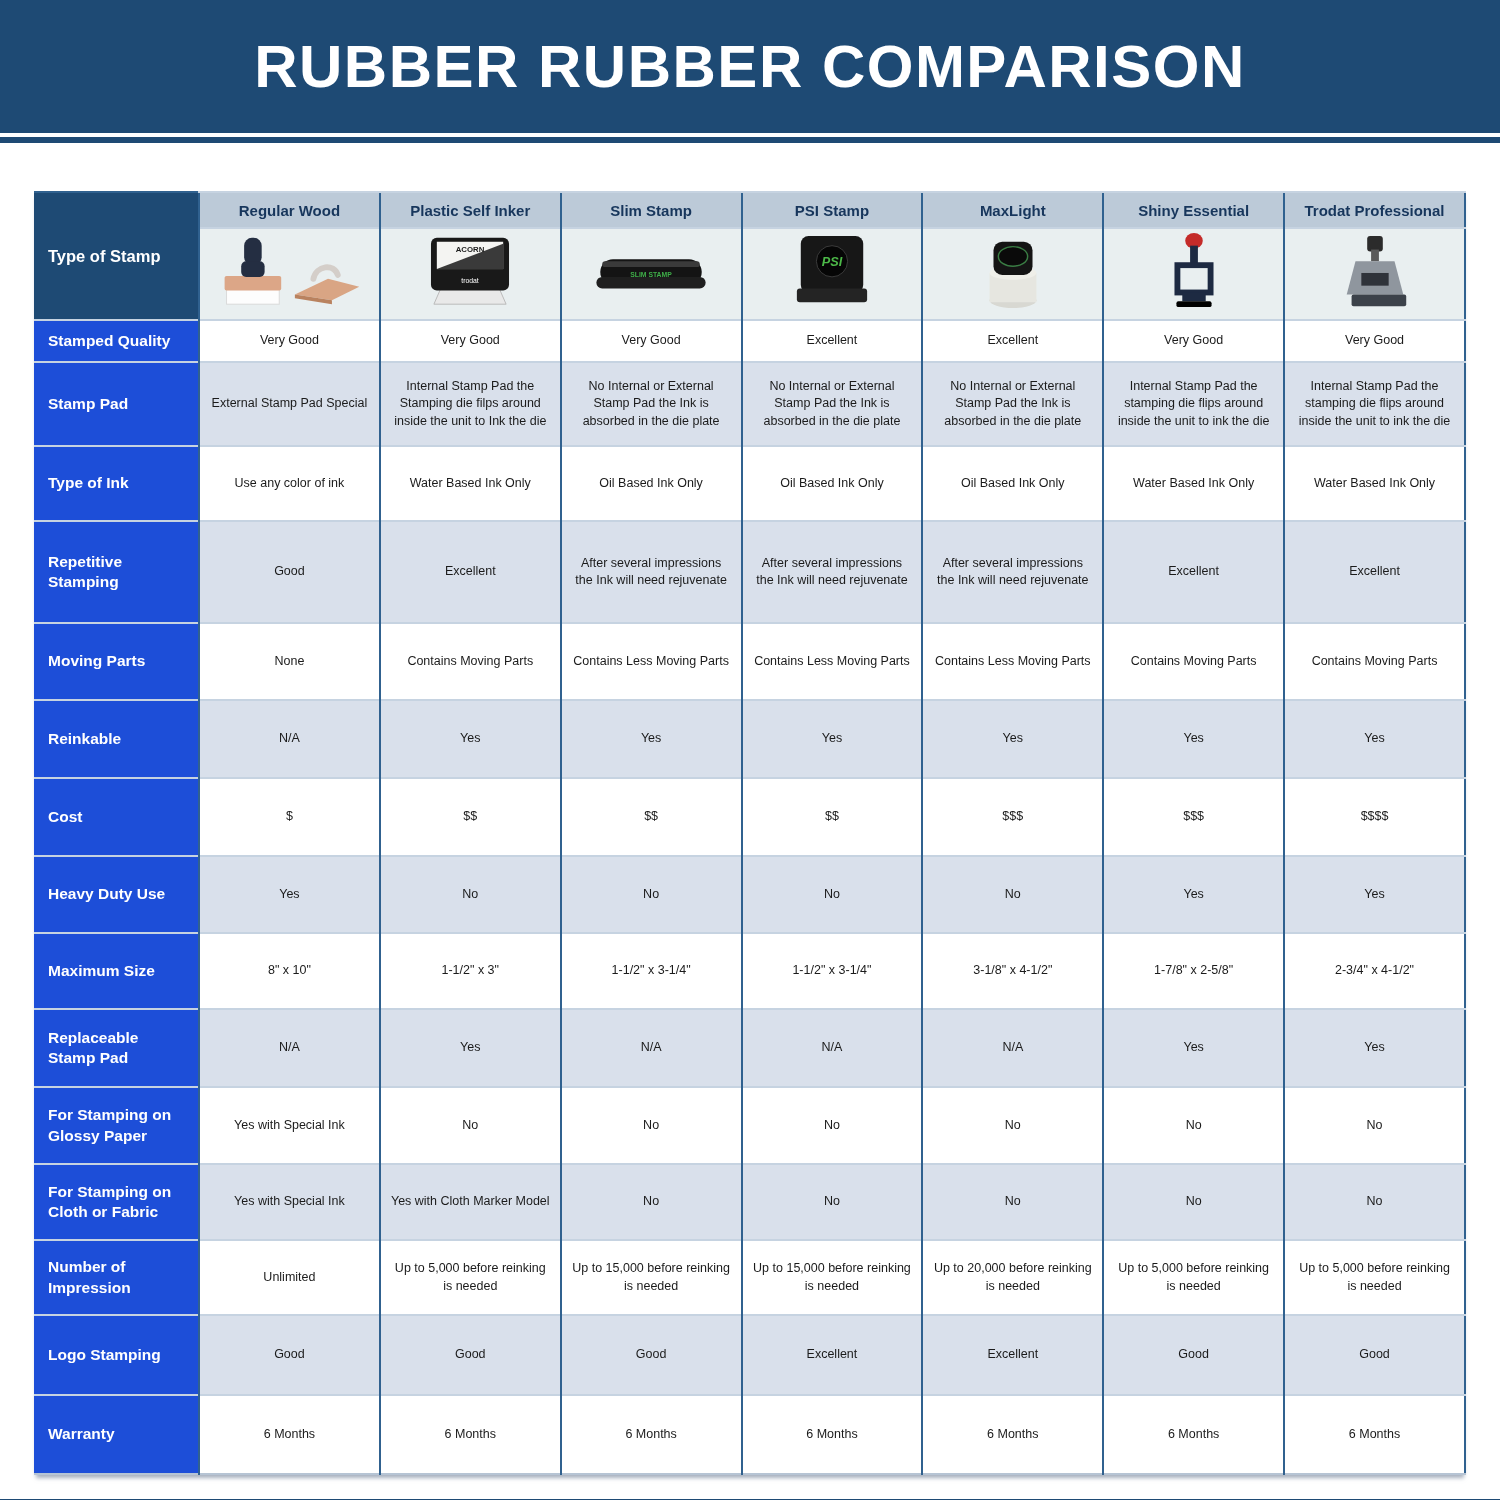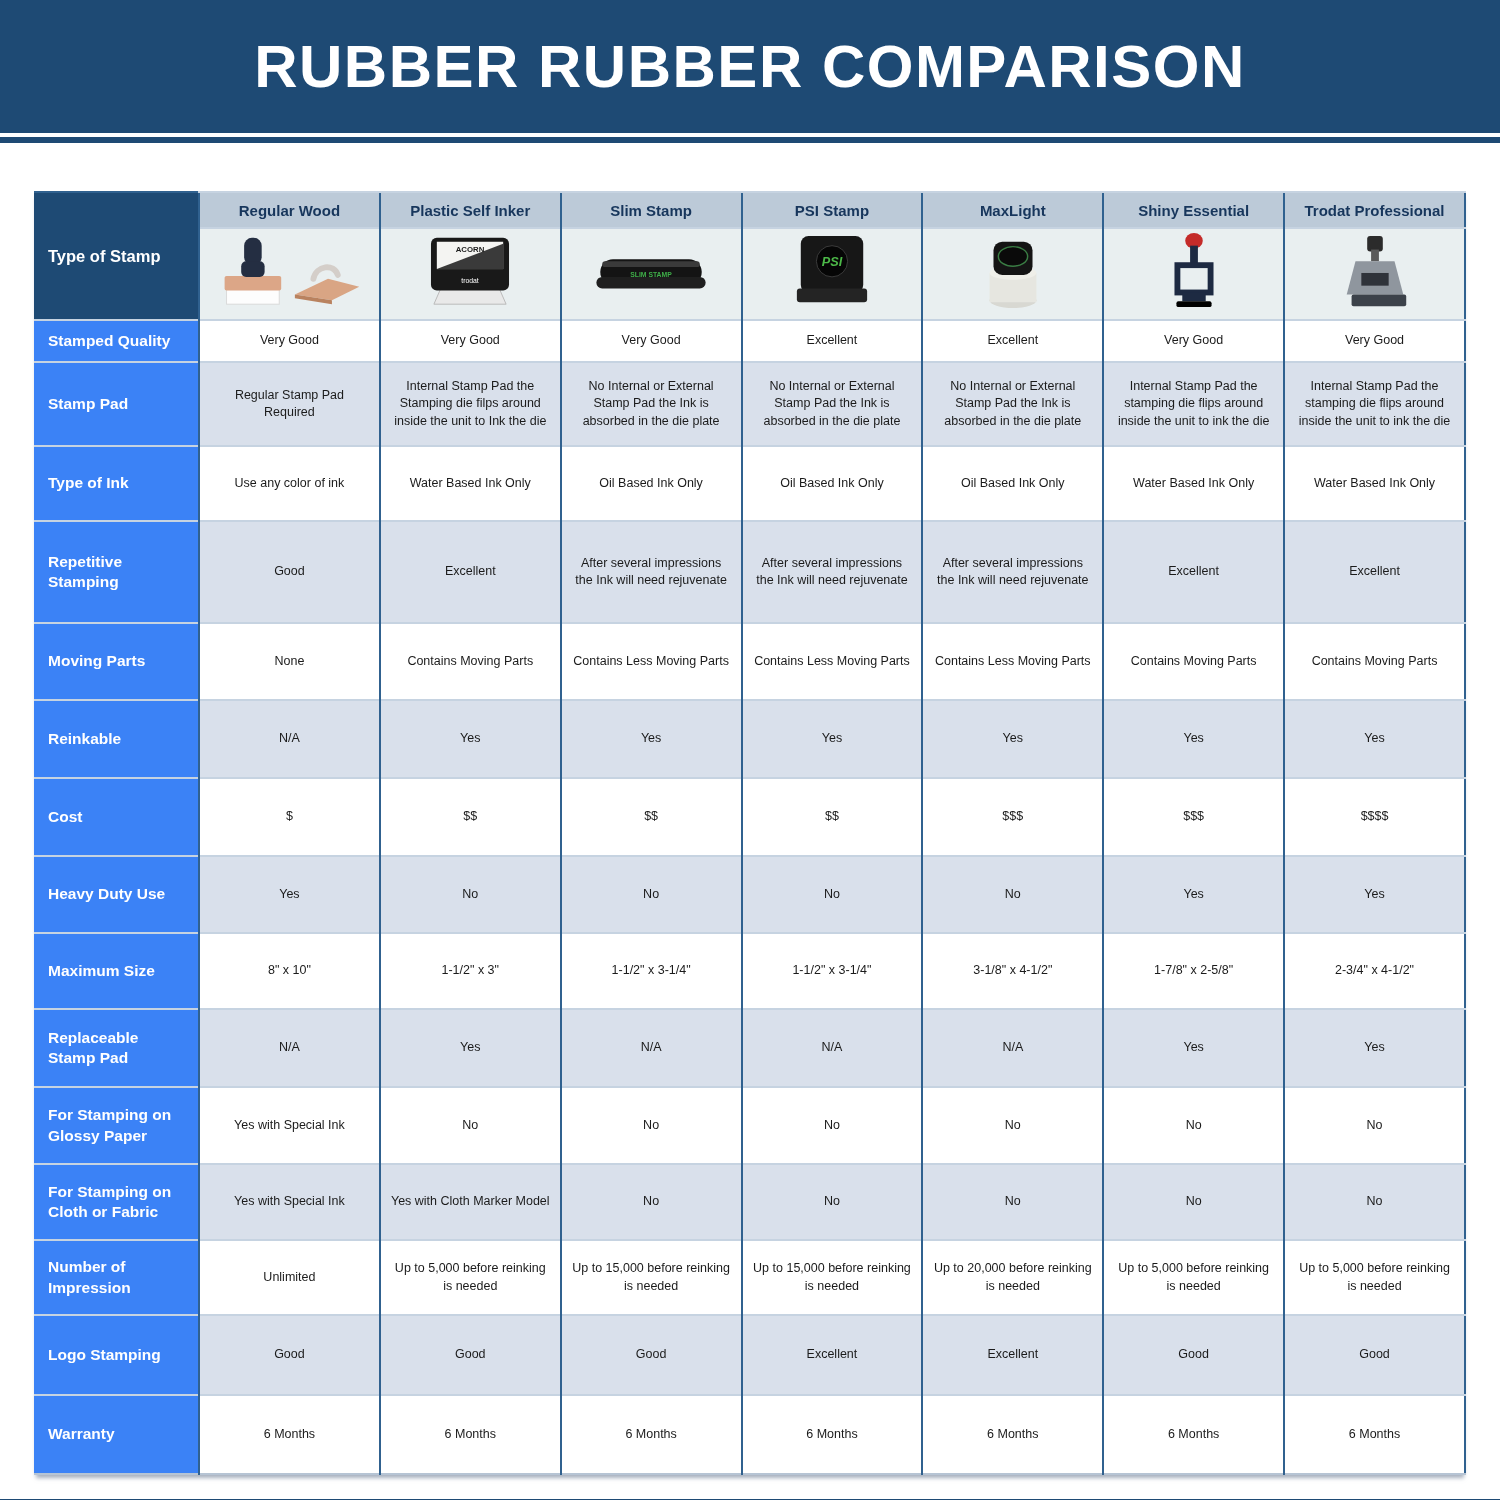--- a/index.html
+++ b/index.html
@@ -17,21 +17,21 @@
             box-shadow:0 5px 4px -2px rgba(108,124,146,.6);}
   col.labelcol{width:165px;}
   th,td{vertical-align:middle;text-align:center;border-left:2px solid #30618f;border-top:2px solid #c6d3e1;word-wrap:break-word;}
   th:first-child{border-left:none;}
 
   thead th.coltitle{background:#bccad8;color:#17365c;font-size:15px;font-weight:bold;height:30px;padding:2px 0;}
   thead td.colimage{background:#e9eff0;height:86px;padding:2px;}
   th.corner{background:#1e4a74;color:#ffffff;font-size:16.5px;font-weight:bold;text-align:left;
             padding-left:14px;border-top:none;margin-top:20px;}
 
-  tbody th.rowlabel{background:#3b82f6;color:#ffffff;font-size:15.5px;font-weight:bold;text-align:left;
+  tbody th.rowlabel{background:#1d4ed8;color:#ffffff;font-size:15.5px;font-weight:bold;text-align:left;
                     padding:4px 10px 4px 14px;line-height:1.3;}
   tbody td{font-size:12.5px;color:#1b1b1b;padding:3px 9px;line-height:1.4;}
   tbody tr.plain td{background:#ffffff;}
   tbody tr.striped td{background:#d9e0eb;}
 
   
   .footer{margin-top:24px;}
   .footer .line{height:3px;background:#1e4a74;}
   .footer .gap{height:3px;background:#ffffff;}
   .footer .bar{height:30px;background:#1e4a74;}
@@ -142,21 +142,21 @@
           <td>Very Good</td>
           <td>Very Good</td>
           <td>Very Good</td>
           <td>Excellent</td>
           <td>Excellent</td>
           <td>Very Good</td>
           <td>Very Good</td>
         </tr>
         <tr class="striped" style="height: 84px;">
           <th class="rowlabel">Stamp Pad</th>
-          <td>Regular Stamp Pad Required</td>
+          <td>External Stamp Pad Special</td>
           <td>Internal Stamp Pad the Stamping die filps around inside the unit to Ink the die</td>
           <td>No Internal or External Stamp Pad the Ink is absorbed in the die plate</td>
           <td>No Internal or External Stamp Pad the Ink is absorbed in the die plate</td>
           <td>No Internal or External Stamp Pad the Ink is absorbed in the die plate</td>
           <td>Internal Stamp Pad the stamping die flips around inside the unit to ink the die</td>
           <td>Internal Stamp Pad the stamping die flips around inside the unit to ink the die</td>
         </tr>
         <tr class="plain" style="height: 75px;">
           <th class="rowlabel">Type of Ink</th>
           <td>Use any color of ink</td>

